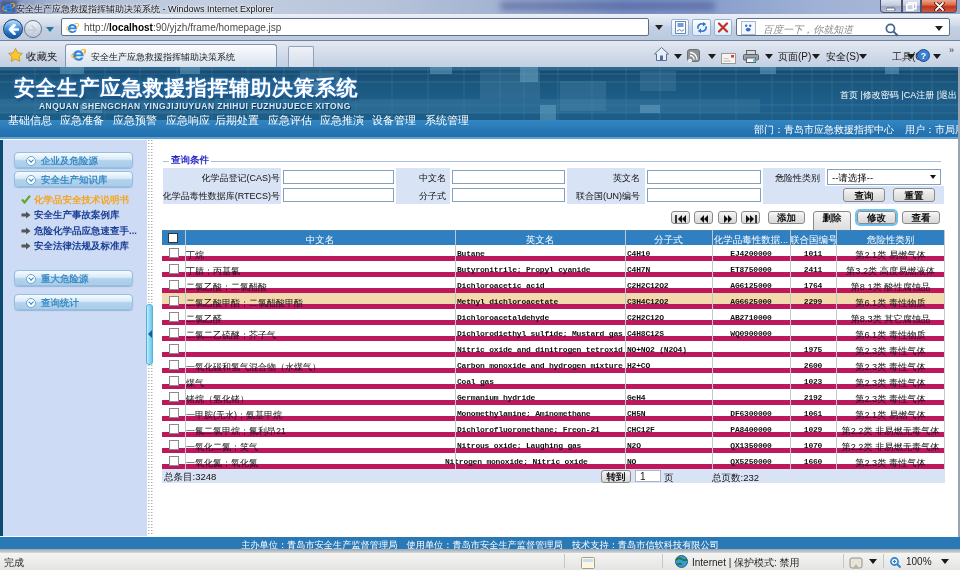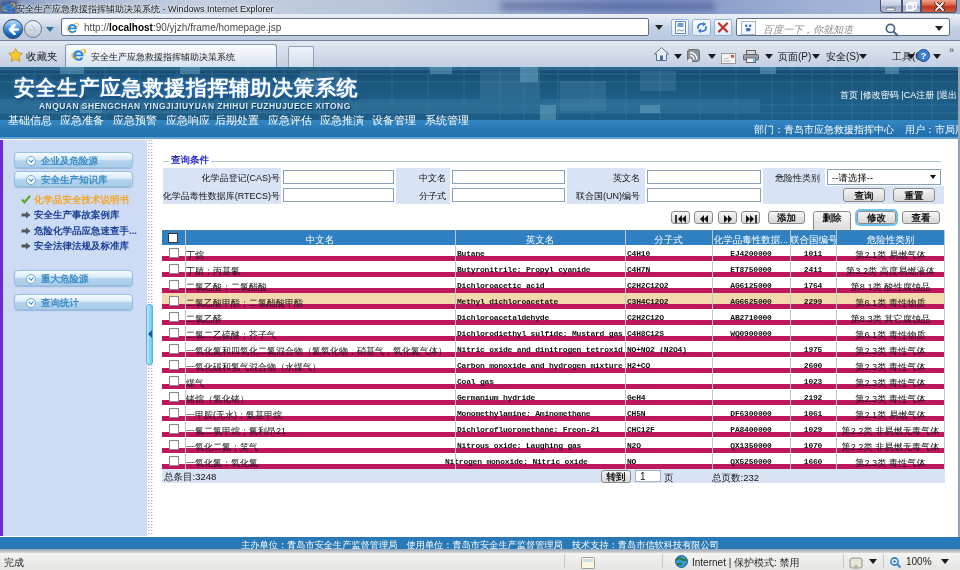--- a/index.html
+++ b/index.html
@@ -61,21 +61,21 @@
 #pinyin{left:39px;top:34px;font-size:8.5px;font-weight:bold;color:#d5e8f6;letter-spacing:0.45px;white-space:nowrap;text-shadow:1px 1px 1px rgba(0,40,80,.9);}
 #toplinks{right:3px;top:22px;font-size:9px;color:#fff;white-space:nowrap;}
 
 #menubar{left:0;top:120px;width:960px;height:17px;background:linear-gradient(#3387c2,#2776b4 60%,#2270ae);}
 .mitem{top:113px;font-size:11px;color:#fff;white-space:nowrap;}
 #deptinfo{left:754px;top:123px;font-size:10px;color:#fff;white-space:nowrap;}
 #deptinfo2{left:905px;top:123px;font-size:10px;color:#fff;white-space:nowrap;}
 #menuline{left:0;top:137px;width:960px;height:2px;background:#5ea3d2;}
 #pagebg{left:0;top:139px;width:960px;height:398px;background:#fff;}
 
-#sidebar{left:0;top:140px;width:147px;height:396px;background:#cedbf5;border-left:3px solid #6d28d9;box-sizing:border-box;}
+#sidebar{left:0;top:140px;width:147px;height:396px;background:#cedbf5;border-left:3px solid #0c4a6e;box-sizing:border-box;}
 #sidebar .hdr{position:absolute;left:11px;width:119px;height:16px;box-sizing:border-box;border:1px solid #95bfdf;border-radius:4px;
  background:linear-gradient(#f7fbfe 0,#d9eaf7 45%,#b3d2ec 55%,#a9cdea 100%);box-shadow:0 1px 1px rgba(110,150,190,.55);}
 #sidebar .hdr .circ{position:absolute;left:11px;top:2.5px;width:10px;height:10px;border-radius:50%;background:#fff;border:1px solid #66a8d8;box-sizing:border-box;}
 #sidebar .hdr .circ:after{content:"";position:absolute;left:2.2px;top:1.2px;width:3.2px;height:3.2px;border-right:1.6px solid #2e86c8;border-bottom:1.6px solid #2e86c8;transform:rotate(45deg);}
 #sidebar .hdr .htxt{position:absolute;left:26px;top:2px;font-size:9.5px;font-weight:bold;color:#3a8cc6;}
 .sitem{position:absolute;left:31px;font-size:9.5px;color:#1b3f96;font-weight:bold;white-space:nowrap;}
 .sitem.orange{color:#f5a41e;}
 .sico{position:absolute;left:18px;}
 .sico svg{display:block;}
 
@@ -462,21 +462,20 @@
         <span class="cb"></span>
         <span class="c" style="left:24px;width:264px;">二氯二乙硫醚；芥子气</span>
         <span class="c e" style="left:295px;width:167px;">Dichlorodiethyl sulfide; Mustard gas</span>
         <span class="c e" style="left:465px;width:84px;">C4H8C12S</span>
         <span class="c e" style="left:550px;width:78px;text-align:center;">WQ0900000</span>
         <span class="c e" style="left:628px;width:46px;text-align:center;"></span>
         <span class="c" style="left:674px;width:109px;text-align:center;font-size:9.2px;">第6.1类 毒性物质</span>
       </div>
       <div class="row" style="top:111px;background:#fff;">
         <span class="cb"></span>
-        <span class="c" style="left:24px;width:264px;">一氧化氮和四氧化二氮混合物（氮氧化物，硝基气，氧化氮气体）</span>
         <span class="c e" style="left:295px;width:167px;">Nitric oxide and dinitrogen tetroxid</span>
         <span class="c e" style="left:465px;width:84px;">NO+NO2 (N2O4)</span>
         <span class="c e" style="left:550px;width:78px;text-align:center;"></span>
         <span class="c e" style="left:628px;width:46px;text-align:center;">1975</span>
         <span class="c" style="left:674px;width:109px;text-align:center;font-size:9.2px;">第2.3类 毒性气体</span>
       </div>
       <div class="row" style="top:127px;background:#fff;">
         <span class="cb"></span>
         <span class="c" style="left:24px;width:264px;">一氧化碳和氢气混合物（水煤气）</span>
         <span class="c e" style="left:295px;width:167px;">Carbon monoxide and hydrogen mixture</span>

